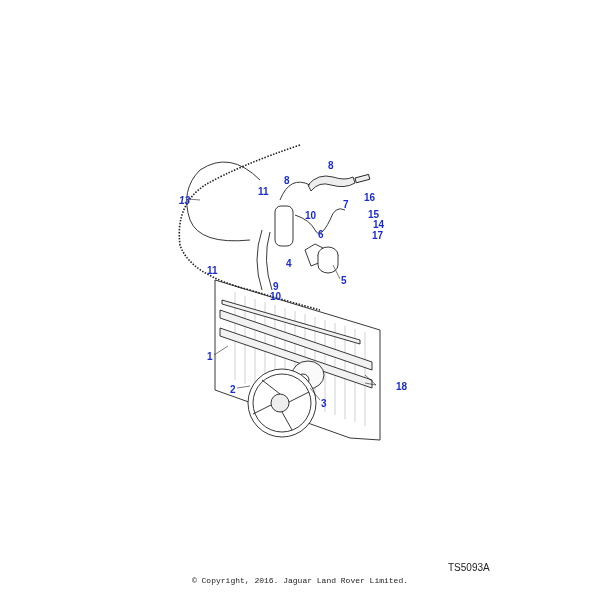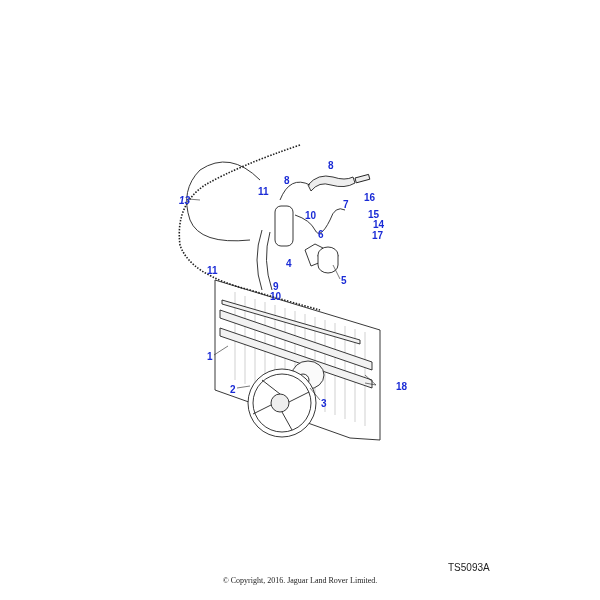--- a/index.html
+++ b/index.html
@@ -1,20 +1,20 @@
 <!DOCTYPE html>
 <html><head>
   <meta charset="utf-8">
   <style>
     html, body { margin: 0; padding: 0; background: #ffffff; }
     body { width: 600px; height: 600px; position: relative; overflow: hidden; font-family: "Liberation Sans", sans-serif; }
     #diagram { position: absolute; left: 0; top: 0; width: 600px; height: 600px; }
     .callout { position: absolute; font-family: "Liberation Sans", sans-serif; font-weight: bold; font-size: 10px; color: #1a2bd6; line-height: 10px; cursor: pointer; }
     .ref { position: absolute; left: 448px; top: 562px; font-size: 10px; color: #222; font-family: "Liberation Sans", sans-serif; }
-    .copyright { position: absolute; left: 0; width: 600px; top: 576px; text-align: center; font-size: 8px; color: #222; font-family: Liberation Serif, serif; }
+    .copyright { position: absolute; left: 0; width: 600px; top: 576px; text-align: center; font-size: 8px; color: #222; font-family: Liberation Mono, monospace; }
   </style>
 </head>
 <body>
 
 <svg id="diagram" viewBox="0 0 600 600" xmlns="http://www.w3.org/2000/svg">
 
   <g stroke="#222" stroke-width="0.9" fill="#fff">
     <polygon points="215,280 380,330 380,440 350,438 215,390 215,330"></polygon>
 
     <g stroke="#888" stroke-width="0.4">

